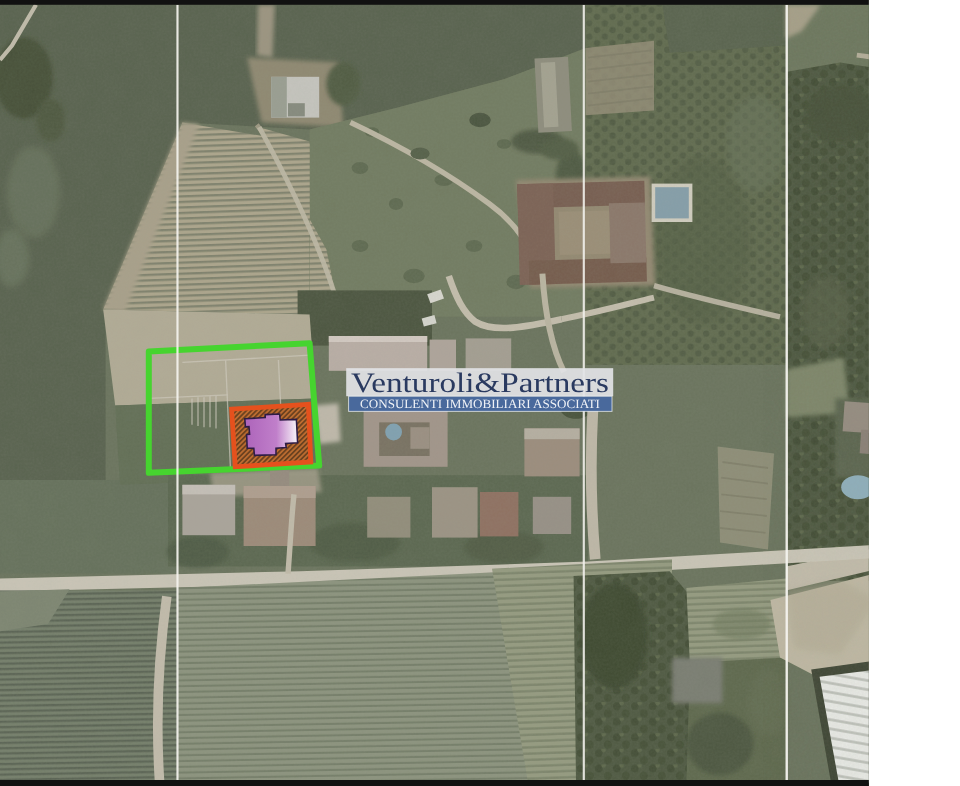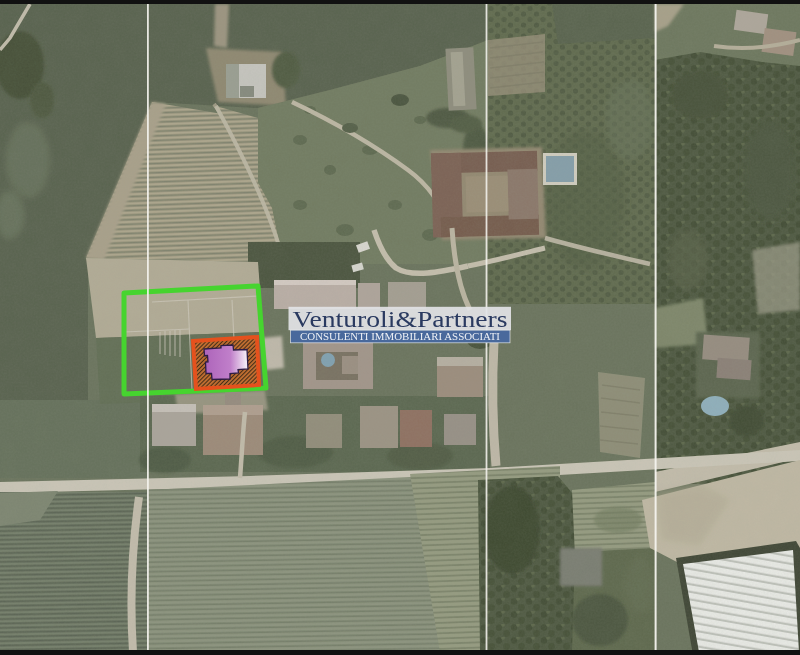--- a/index.html
+++ b/index.html
@@ -1,16 +1,16 @@
 <!DOCTYPE html>
 <html><head>
 <meta charset="utf-8">
 <style>
   html,body{margin:0;padding:0;background:#fff;}
-  #wrap{width:800px;height:655px;position:relative;overflow:hidden;font-family:"Liberation Serif",serif;}
+  #wrap{width:724px;height:655px;position:relative;overflow:hidden;font-family:"Liberation Serif",serif;}
   svg{display:block;}
 </style>
 </head>
 <body>
 <div id="wrap">
 <svg width="800" height="655" viewBox="0 0 800 655">
 <defs>
   <pattern id="vinTan" width="10" height="4.6" patternUnits="userSpaceOnUse" patternTransform="rotate(-2)">
     <rect width="10" height="4.6" fill="#afa78c"></rect>
     <rect y="2.3" width="10" height="1.9" fill="#7e816b"></rect>

